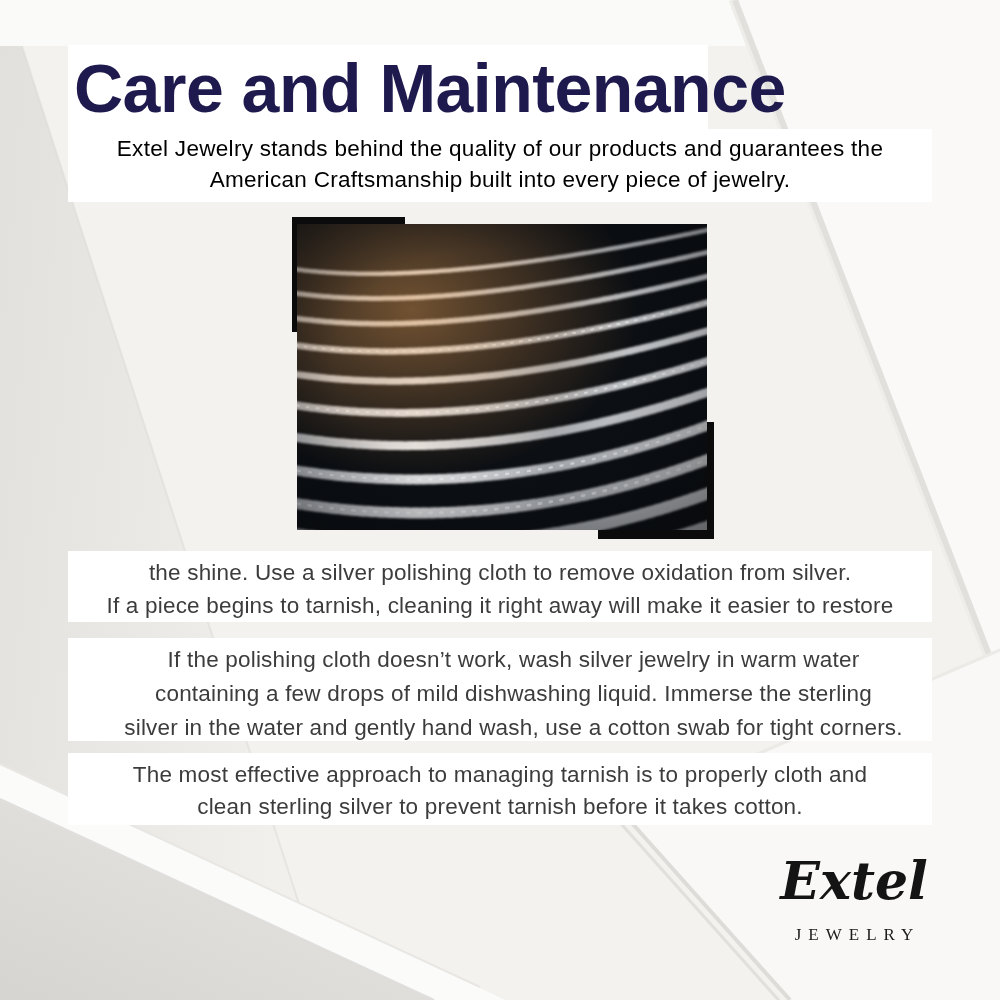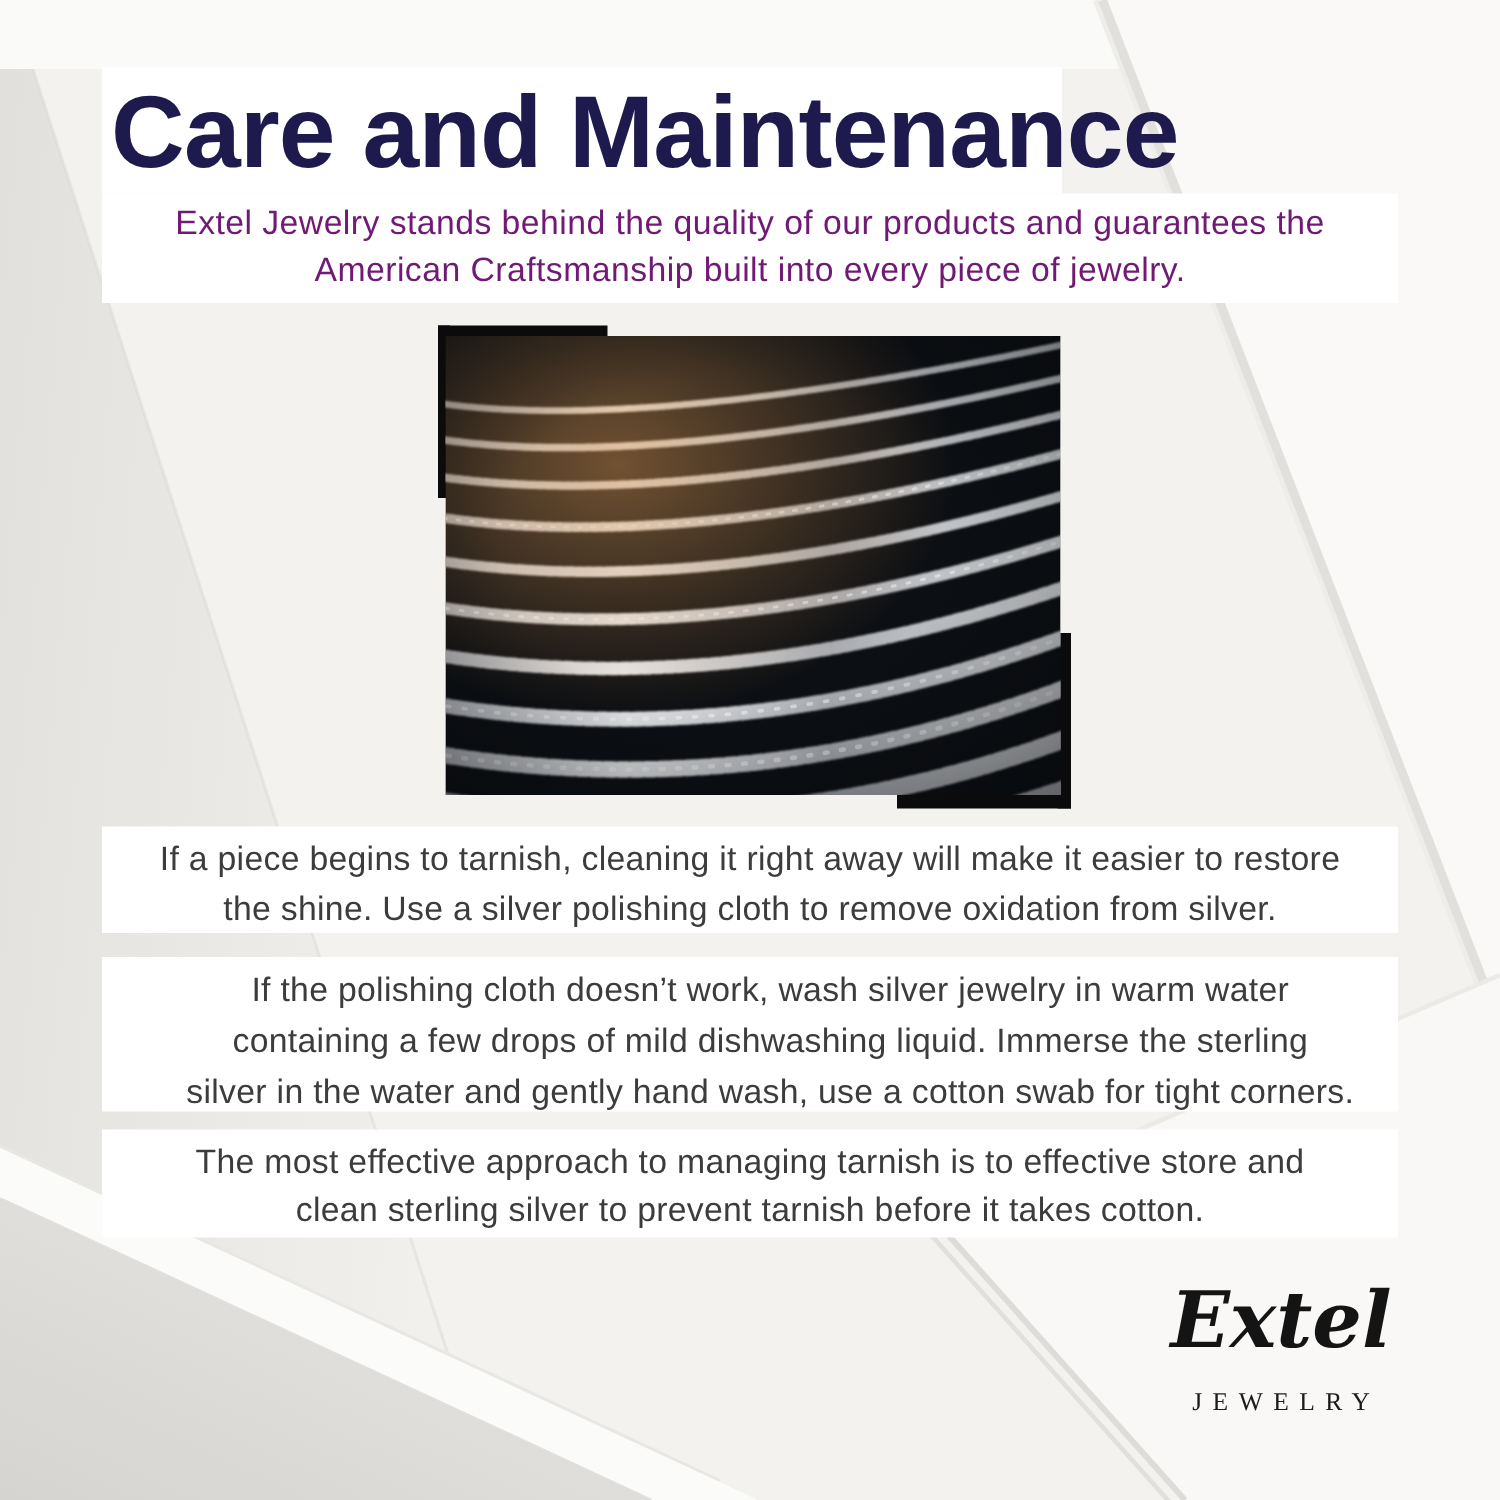--- a/index.html
+++ b/index.html
@@ -9,21 +9,21 @@
   }
   .bg{position:absolute;left:0;top:0;width:1000px;height:1000px;}
   
   .band{position:absolute;background:#ffffff;box-sizing:border-box;}
   .title-box{left:68px;top:45px;width:640px;height:84px;}
   .title-box h1{
     margin:0;padding:6px 0 0 6px;font-size:68px;line-height:74px;font-weight:700;
     letter-spacing:-0.5px;color:#1f1a4e;white-space:nowrap;
   }
   .subtitle-box{left:68px;top:129px;width:864px;height:73px;text-align:center;padding-top:4px;}
-  .sub-line{font-size:22.5px;line-height:31px;letter-spacing:0.3px;color:#701a75;}
+  .sub-line{font-size:22.5px;line-height:31px;letter-spacing:0.3px;color:#000000;}
   .para{text-align:center;color:#3c3c3c;}
   .para .line{font-size:22.5px;letter-spacing:0.2px;}
   .para-a{left:68px;top:551px;width:864px;height:71px;padding-top:5px;}
   .para-a .line{line-height:33px;}
   .para-b{left:68px;top:638px;width:864px;height:103px;padding-top:5px;}
   .para-b .line{line-height:34px;margin-left:27px;}
   .para-c{left:68px;top:753px;width:864px;height:72px;padding-top:6px;}
   .para-c .line{line-height:32px;}
   
   .corner{position:absolute;box-sizing:border-box;}
@@ -124,30 +124,30 @@
       <path d="M-10 120 Q160 147 420 76" stroke-width="2" stroke-dasharray="2 7"></path>
       <path d="M-10 180 Q180 211 420 134" stroke-width="2" stroke-dasharray="2 8"></path>
       <path d="M-10 245 Q200 280 420 198" stroke-width="2.5" stroke-dasharray="2 9"></path>
       <path d="M-10 278 Q205 314 420 232" stroke-width="3" stroke-dasharray="2 9"></path>
     </g>
     <rect width="410" height="306" fill="url(#warm)"></rect>
     <rect width="410" height="306" fill="url(#vig)"></rect>
   </svg>
 
   <section class="band para para-a">
+    <div class="line">the shine. Use a silver polishing cloth to remove oxidation from silver.</div>
     <div class="line">If a piece begins to tarnish, cleaning it right away will make it easier to restore</div>
-    <div class="line">the shine. Use a silver polishing cloth to remove oxidation from silver.</div>
   </section>
   <section class="band para para-b">
     <div class="line">If the polishing cloth doesn’t work, wash silver jewelry in warm water</div>
     <div class="line">containing a few drops of mild dishwashing liquid. Immerse the sterling</div>
     <div class="line">silver in the water and gently hand wash, use a cotton swab for tight corners.</div>
   </section>
   <section class="band para para-c">
-    <div class="line">The most effective approach to managing tarnish is to effective store and</div>
+    <div class="line">The most effective approach to managing tarnish is to properly cloth and</div>
     <div class="line">clean sterling silver to prevent tarnish before it takes cotton.</div>
   </section>
 
   <div class="logo">
     <div class="logo-script">Extel</div>
     <div class="logo-sub">JEWELRY</div>
   </div>
 
 </div>
 

